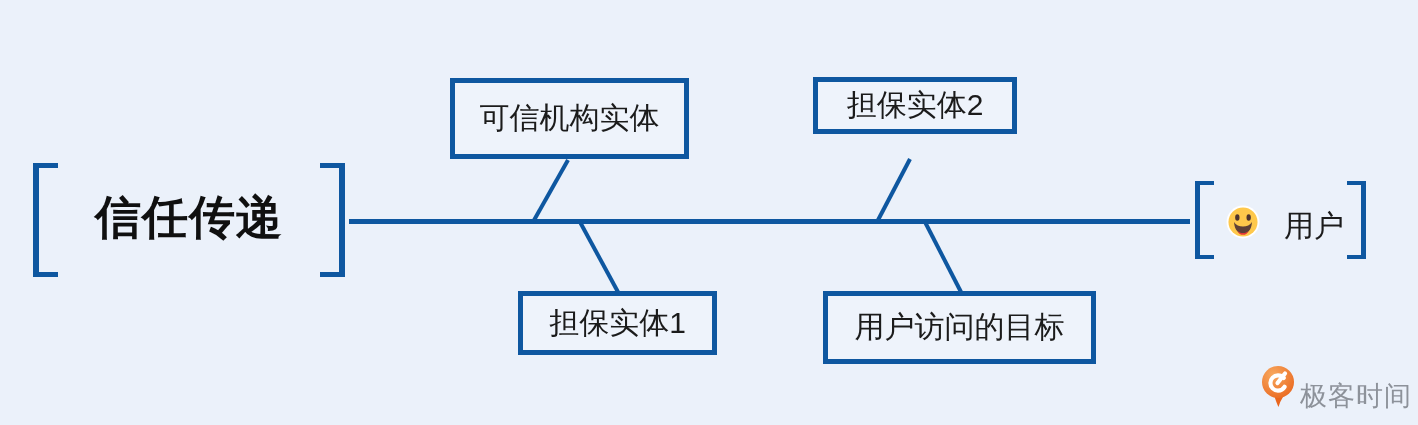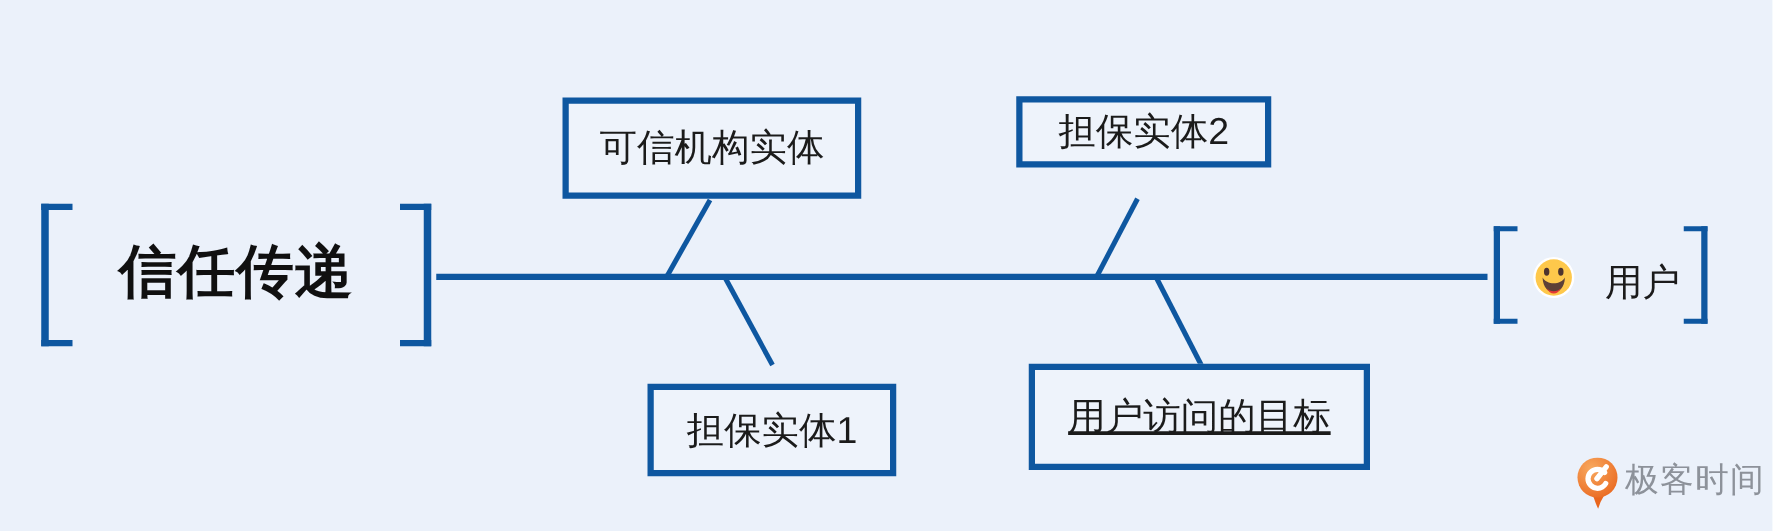--- a/index.html
+++ b/index.html
@@ -35,29 +35,29 @@
   .ribs { position: absolute; left: 0; top: 0; }
   
   .node-box {
     position: absolute; box-sizing: border-box;
     border: 5px solid var(--blue); background: var(--boxfill);
     display: flex; align-items: center; justify-content: center;
     font-size: 30px; color: var(--ink); white-space: nowrap;
   }
   .box-1 { left: 450px; top: 78px;  width: 239px; height: 81px; }
   .box-2 { left: 813px; top: 77px;  width: 204px; height: 57px; }
-  .box-3 { left: 518px; top: 307px; width: 199px; height: 74px; }
-  .box-4 { left: 823px; top: 291px; width: 273px; height: 85px; text-decoration: underline; }
+  .box-3 { left: 518px; top: 291px; width: 199px; height: 64px; }
+  .box-4 { left: 823px; top: 291px; width: 273px; height: 73px; }
   
   .user-emoji { position: absolute; left: 1226px; top: 205px; width: 34px; height: 34px; }
   .user-label { position: absolute; left: 1268px; top: 206px; width: 76px; text-align: right; font-size: 30px; color: var(--ink); white-space: nowrap; }
   
   .brand { position: absolute; left: 1261px; top: 366px; display: flex; align-items: flex-start; }
   .brand-icon { width: 34px; height: 42px; display: block; }
-  .brand-label { margin-left: 5px; margin-top: 0; font-size: 27px; font-weight: 500; color: #8d929a; white-space: nowrap; letter-spacing: 1px; }
+  .brand-label { margin-left: 5px; margin-top: 12px; font-size: 27px; font-weight: 500; color: #8d929a; white-space: nowrap; letter-spacing: 1px; }
 </style>
 </head>
 <body>
 
 <div id="canvas">
 
   <div class="bracket bracket-left-big"></div>
   <div class="root-title">信任传递</div>
   <div class="bracket bracket-right-big"></div>
 

